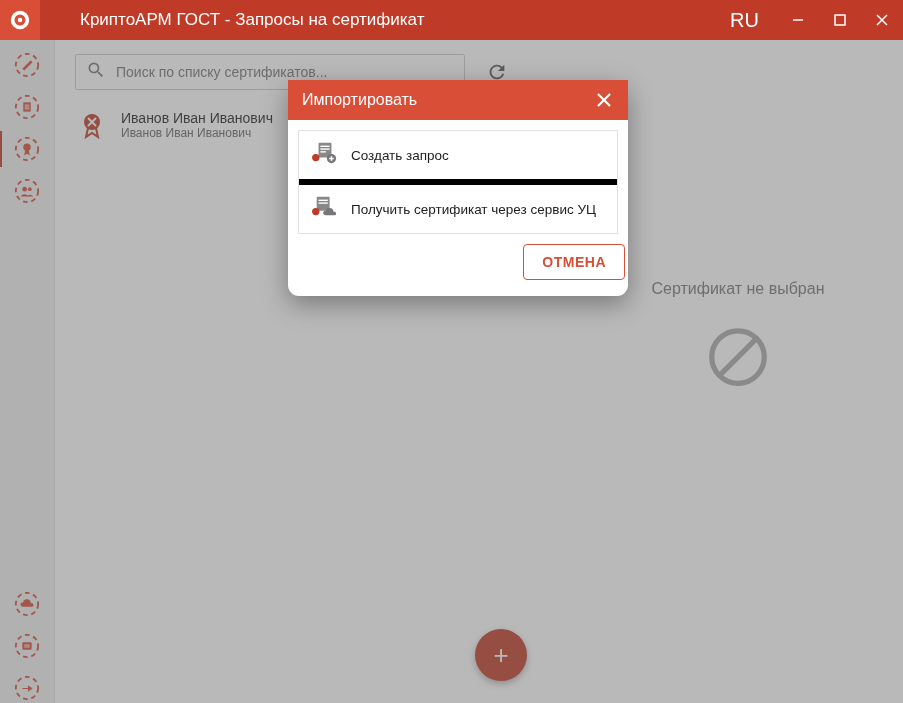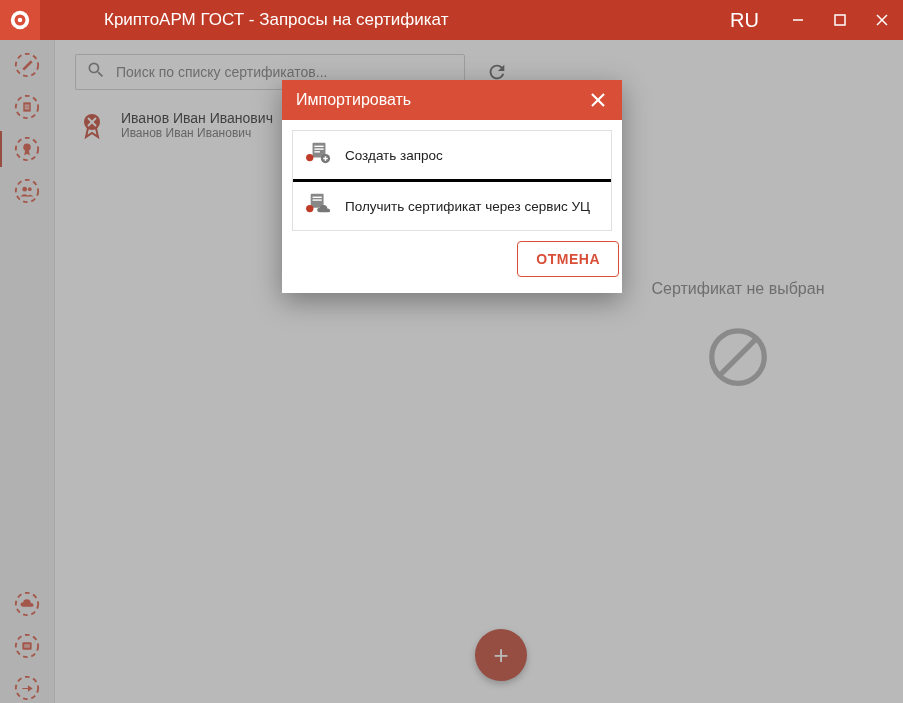--- a/index.html
+++ b/index.html
@@ -1,21 +1,21 @@
 <!DOCTYPE html>
 <html><head>
 <meta charset="utf-8">
 <style>
   * { box-sizing: border-box; margin: 0; padding: 0; font-family: Arial, sans-serif; }
   body { width: 903px; height: 703px; background: #fff; position: relative; overflow: hidden; }
 
   .titlebar { height: 40px; background: #bf3b27; display: flex; align-items: center; color: #fff; }
   .logo-box { width: 40px; height: 40px; background: #d84e37; display:flex; align-items:center; justify-content:center; }
   .logo-box svg { width:22px; height:22px; }
-  .titlebar .title { flex:1; padding-left: 64px; font-size: 17px; }
+  .titlebar .title { flex:1; padding-left: 40px; font-size: 17px; }
   .titlebar .lang { padding: 0 18px; font-size:20px; }
   .winbtn { width:42px; height:40px; display:flex; align-items:center; justify-content:center; cursor:pointer; }
   .winbtn svg { width:14px; height:14px; stroke:#fff; stroke-width:1.5; fill:none; }
 
   .body-area { display:flex; height: calc(703px - 40px); }
   .sidebar { width:55px; background:#f0f0f0; display:flex; flex-direction:column; align-items:center; padding-top:10px; gap:12px; border-right:1px solid #ddd; }
   .sidebar .spacer { flex:1; }
   .sb-icon { width:30px; height:30px; display:flex; align-items:center; justify-content:center; cursor:pointer; position:relative; }
   .sb-icon.active::before { content:""; position:absolute; left:-13px; top:-3px; width:3px; height:36px; background:#bf3b27; }
   .sb-icon svg { width:26px; height:26px; }
@@ -36,29 +36,29 @@
   .cert-item .sub  { font-size:12px; color:#666; }
 
   .right-empty { position:absolute; right:0; top:0; width:330px; height:100%; padding-top:240px; display:flex; flex-direction:column; align-items:center; color:#777; }
   .right-empty .msg { font-size:16px; margin-bottom:24px; }
   .right-empty .circle-slash svg { width:70px; height:70px; stroke:#aaa; stroke-width:6; fill:none; }
 
   .fab { position:absolute; bottom:22px; left:420px; width:52px; height:52px; border-radius:50%; background:#bf3b27; display:flex; align-items:center; justify-content:center; cursor:pointer; box-shadow:0 3px 7px rgba(0,0,0,.3); }
   .fab span { color:#fff; font-size:26px; line-height:1; }
 
   .scrim { position:absolute; left:0; top:40px; right:0; bottom:0; background:rgba(100,100,100,0.45); }
-  .dialog { position:absolute; left:282px; top:80px; width:340px; background:#fff; box-shadow:0 8px 26px rgba(0,0,0,.35); }
+  .dialog { position:absolute; left:288px; top:80px; width:340px; background:#fff; box-shadow:0 8px 26px rgba(0,0,0,.35);border-radius:11px; }
   .dialog-header { height:40px; background:#d84e37; display:flex; align-items:center; color:#fff; padding:0 14px; }
   .dialog-header .htxt { flex:1; font-size:16px; }
   .dialog-close { width:20px; height:20px; display:flex; align-items:center; justify-content:center; cursor:pointer; }
   .dialog-close svg { width:14px; height:14px; stroke:#fff; stroke-width:2.2; }
   .dialog-body { padding:10px; }
   .opt-list { border:1px solid #e0e0e0; }
   .opt-item { display:flex; align-items:center; gap:12px; padding:10px 12px; cursor:pointer; }
-  .opt-item + .opt-item { border-top:3px solid #000000; }
+  .opt-item + .opt-item { border-top:6px solid #000000; }
   .opt-item svg { width:28px; height:24px; }
   .opt-item .lbl { font-size:13.5px; color:#222; }
   .dialog-footer { display:flex; justify-content:flex-end; padding:0 3px 16px; }
   .btn-outline { border:1.5px solid #d84e37; color:#d84e37; background:#fff; padding:9px 18px; font-size:14px; font-weight:bold; letter-spacing:.5px; border-radius:4px; cursor:pointer; }
 
   .dashcircle { fill:none; stroke:#d84e37; stroke-width:2; stroke-dasharray:5 4; }
 </style>
 </head>
 <body>
 

